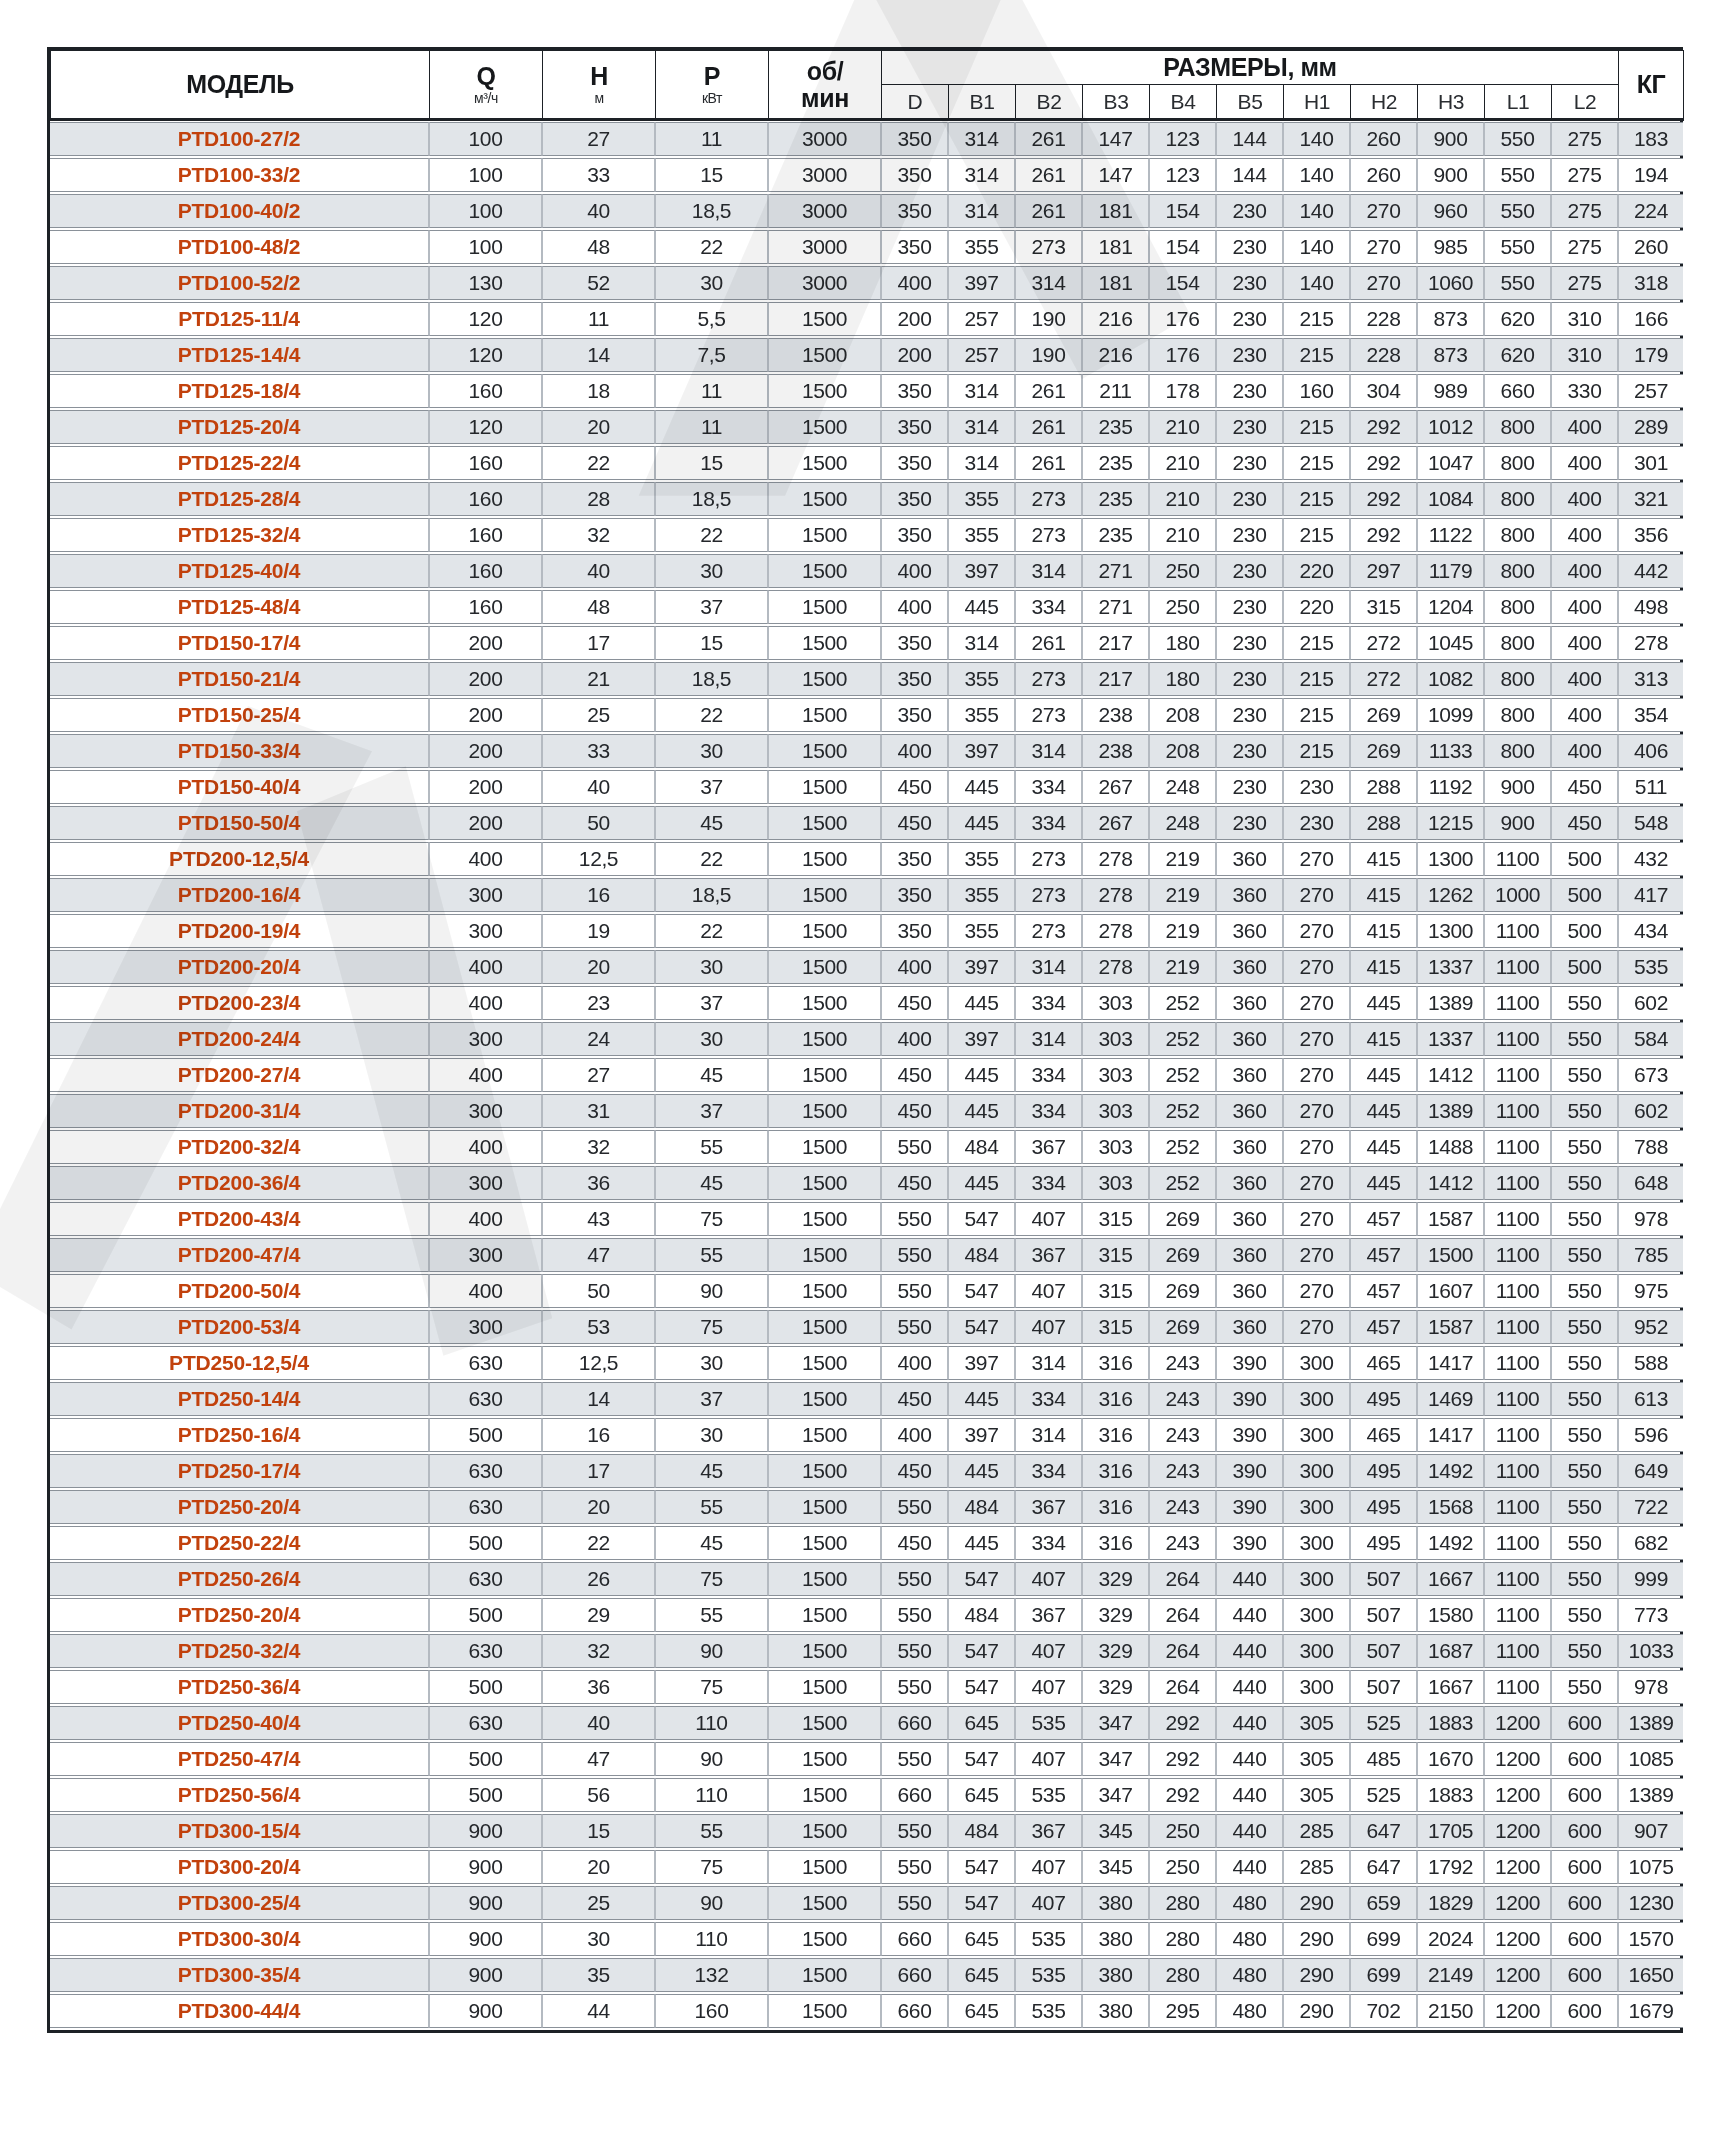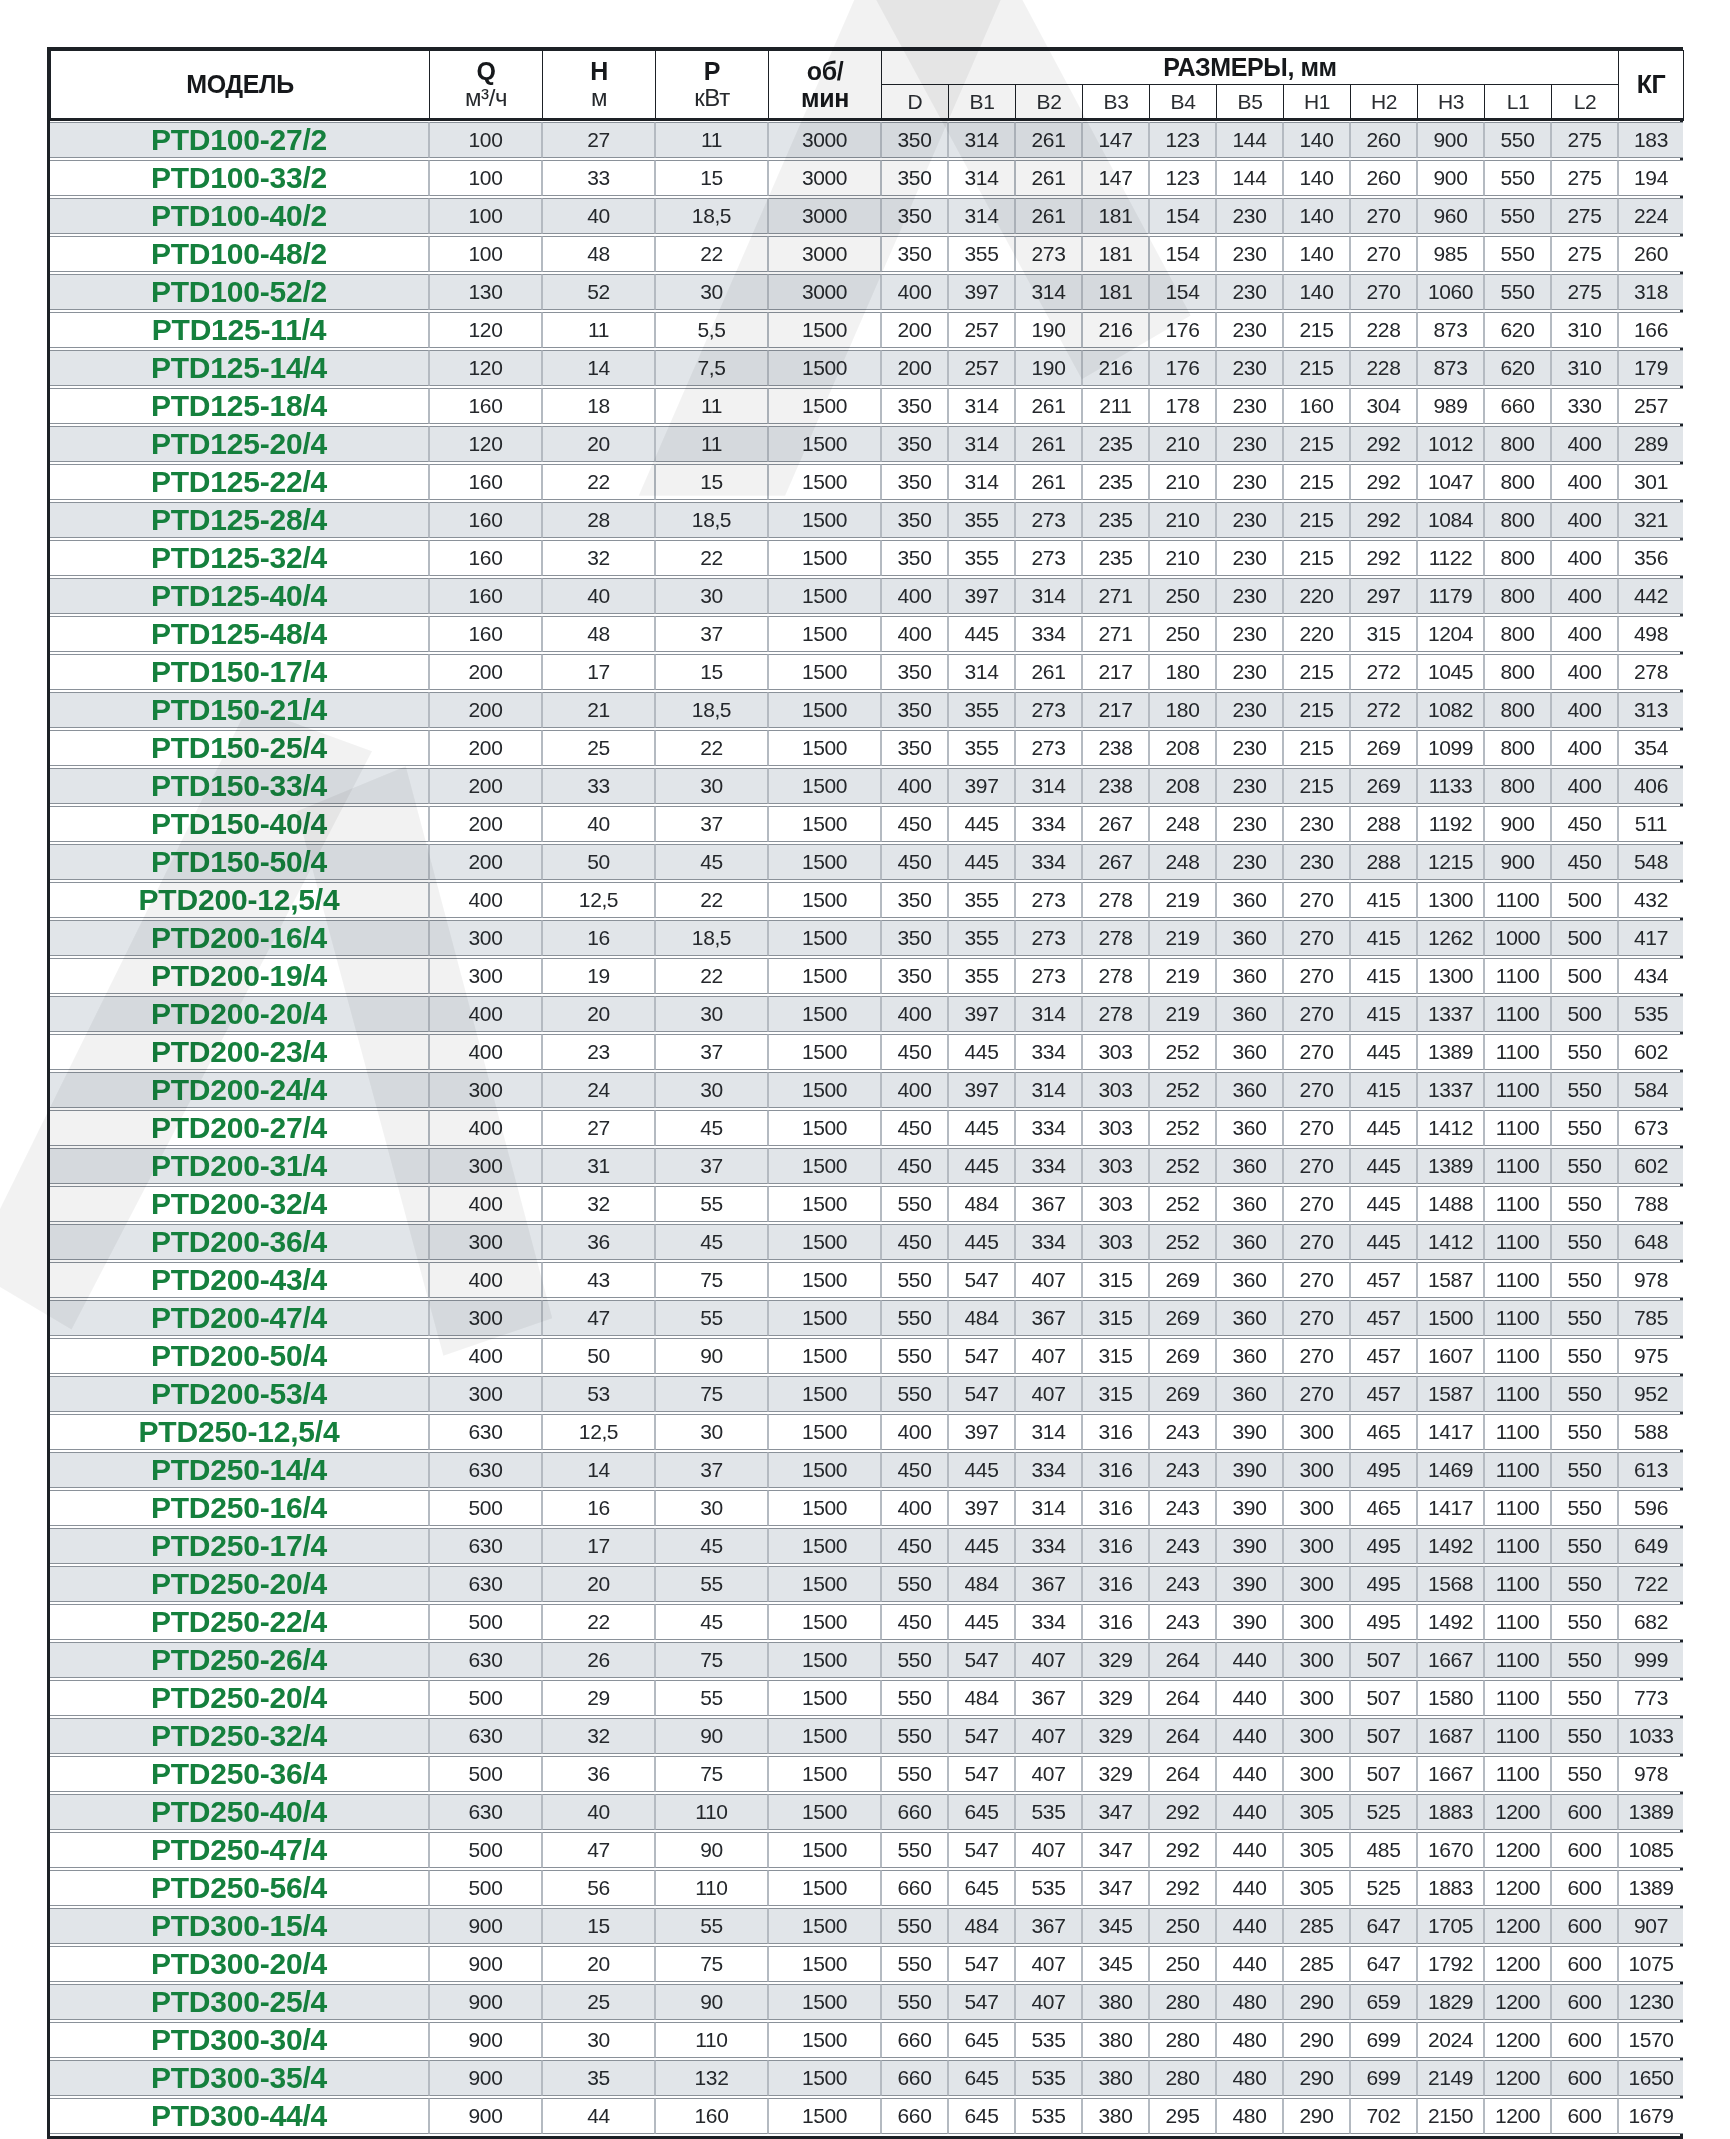--- a/index.html
+++ b/index.html
@@ -15,35 +15,35 @@
   table{table-layout:fixed;width:1630px;border-collapse:collapse;}
   
   table.hdr{border-collapse:collapse;border-bottom:3.8px solid #1d2126;}
   table.hdr th{
     border:1.5px solid #1d2126;background:#fff;text-align:center;vertical-align:middle;
     padding:0;font-weight:bold;font-size:25px;letter-spacing:-0.4px;color:#16181b;
   }
   table.hdr tr.top th{height:33px;}
   table.hdr tr.subhead th{height:33px;font-weight:normal;font-size:21px;color:#2a2d31;}
   th .lbl{font-weight:bold;font-size:25px;line-height:1.05;}
-  th .unit{font-weight:normal;font-size:24px;line-height:1.15;color:#26292d;}
+  th .unit{font-weight:normal;font-size:14px;line-height:1.15;color:#26292d;}
   th.model-h{font-size:25.5px;}
   th.dims{font-size:22px;height:30px;}
   th.kg{font-size:22px;}
   
   table.body{border-collapse:separate;border-spacing:0 2.3px;margin-top:-0.8px;}
   table.body td{
     height:32px;text-align:center;vertical-align:middle;padding:0;
     font-size:21px;letter-spacing:-0.4px;color:#24272b;background:#fff;
     border-top:0.8px solid #8a9199;border-bottom:0.8px solid #8a9199;
     border-left:0.8px solid #b4bac1;border-right:0.8px solid #b4bac1;
   }
   table.body td:first-child{border-left:none;}
   table.body td:last-child{border-right:none;}
-  table.body td.model{font-weight:bold;font-size:30px;letter-spacing:-0.2px;color:#15803d;}
+  table.body td.model{font-weight:bold;font-size:21px;letter-spacing:-0.2px;color:#c2410c;}
   table.body tr.stripe td{background:#e1e5e9;}
   
   .watermark{position:absolute;left:0;top:0;pointer-events:none;}
 </style>
 </head>
 <body>
 
 <div class="page">
 
   <div class="table-frame">

